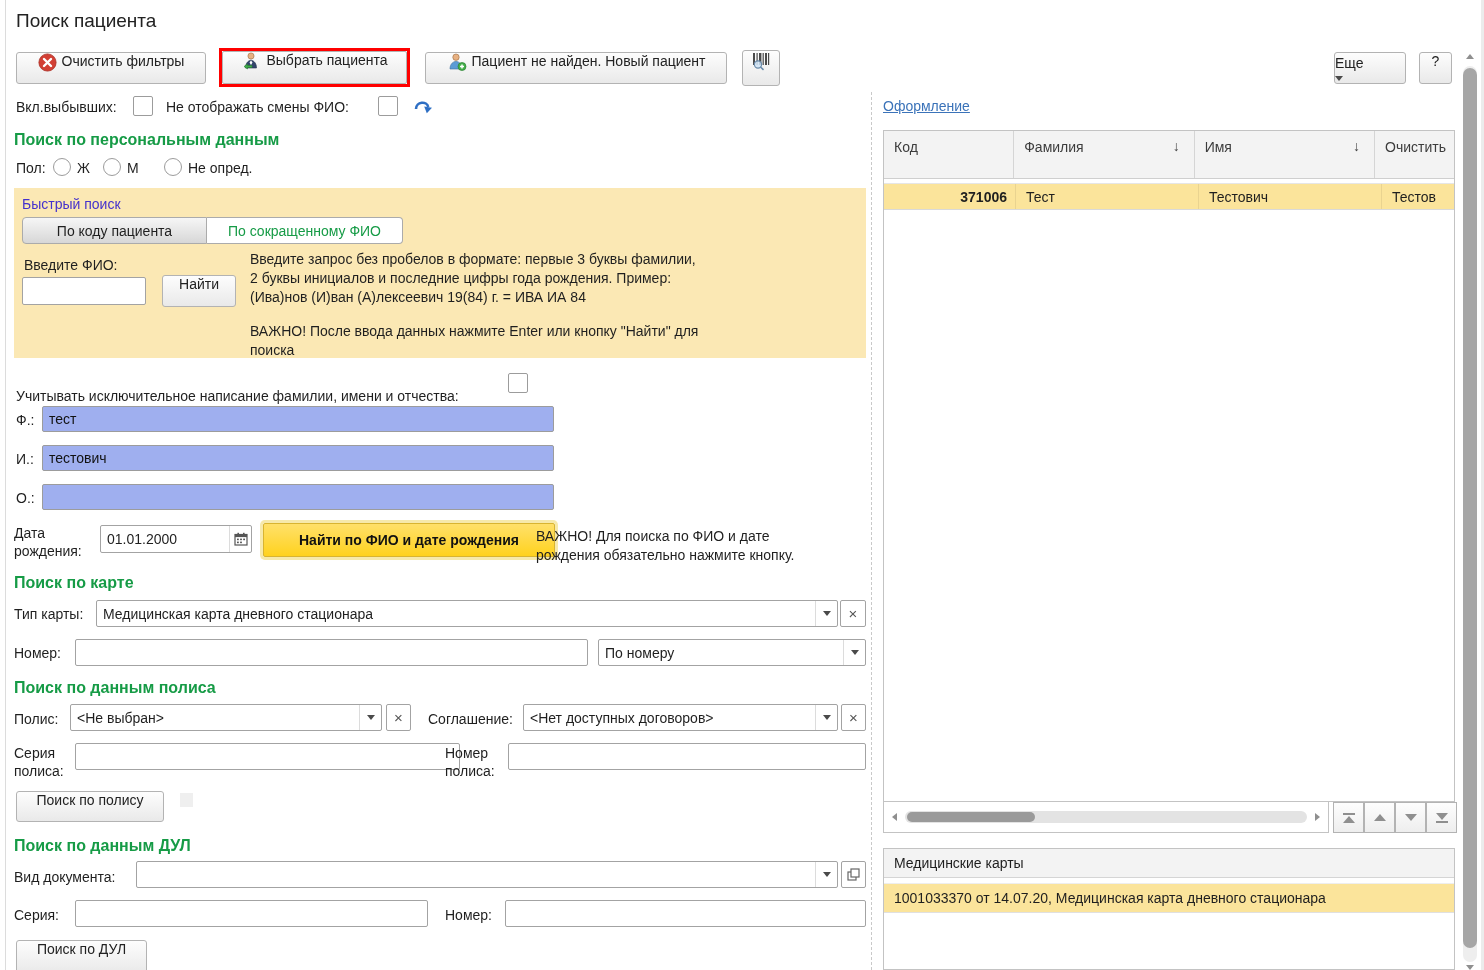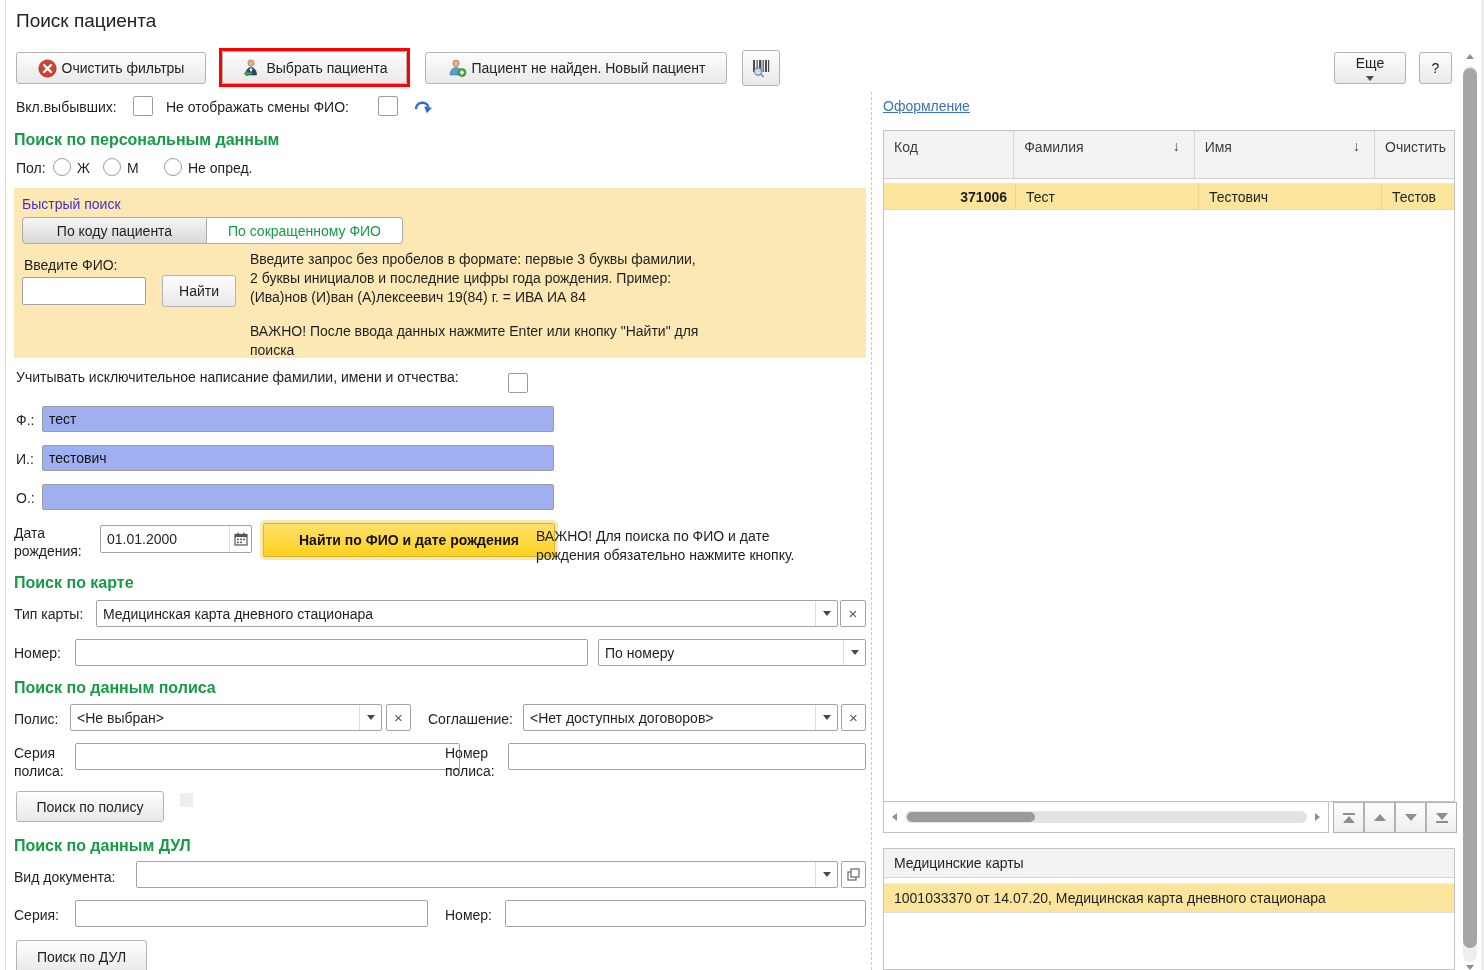--- a/index.html
+++ b/index.html
@@ -7,21 +7,21 @@
   #app {
     position:relative; width:1484px; height:970px; overflow:hidden;
     font-family:"Liberation Sans","DejaVu Sans",sans-serif; font-size:14px; color:#1f1f1f;
     background:#fff; border-right:3px solid #ececec;
   }
   .abs { position:absolute; }
   .lbl { white-space:nowrap; color:#1f1f1f; }
   .pre { white-space:pre-line; line-height:19px; }
   .hdr { font-size:16px; font-weight:bold; color:#169b46; white-space:nowrap; }
   .btn {
-    display:flex; align-items:center; justify-content:center; gap:5px;
+    display:flex; align-items:flex-start; justify-content:center; gap:5px;
     background:linear-gradient(#fdfdfd,#e9e9e9); border:1px solid #b3b3b3;
     border-radius:3px; color:#222; cursor:default; white-space:nowrap;
   }
   .inp { background:#fff; border:1px solid #a3a3a3; border-radius:2px; padding:0 6px;
          font-family:inherit; font-size:14px; color:#111; outline:none; }
   .inp.blue { background:#9fafef; border-color:#9c9c9c; }
   .combo { background:#fff; border:1px solid #a3a3a3; border-radius:2px; display:flex; align-items:center; }
   .combo .txt { flex:1; padding:0 6px; white-space:nowrap; overflow:hidden; }
   .combo .dd { width:22px; align-self:stretch; display:flex; align-items:center; justify-content:center; border-left:1px solid #dcdcdc; }
   .tri-d { width:0; height:0; border-left:4px solid transparent; border-right:4px solid transparent; border-top:5px solid #4a4a4a; }
@@ -147,21 +147,21 @@
   <input class="abs inp" style="left: 22px; top: 277px; width: 124px; height: 28px;">
   <div class="abs btn" style="left:162px;top:275px;width:74px;height:32px;">
     <span>Найти</span>
   </div>
   <div class="abs pre" style="left:250px;top:250px;width:580px;">Введите запрос без пробелов в формате: первые 3 буквы фамилии,
 2 буквы инициалов и последние цифры года рождения. Пример:
 (Ива)нов (И)ван (А)лексеевич 19(84) г. = ИВА ИА 84</div>
   <div class="abs pre" style="left:250px;top:322px;width:540px;">ВАЖНО! После ввода данных нажмите Enter или кнопку "Найти"  для
 поиска</div>
 
-  <div class="abs lbl" style="left:16px;top:369px;">Учитывать исключительное написание фамилии, имени и отчества:</div>
+  <div class="abs lbl" style="left:16px;top:388px;">Учитывать исключительное написание фамилии, имени и отчества:</div>
   <div class="abs cb" style="left:508px;top:373px;"></div>
 
   <div class="abs lbl" style="left:16px;top:412px;">Ф.:</div>
   <input class="abs inp blue" style="left: 42px; top: 406px; width: 512px; height: 26px;" value="тест">
   <div class="abs lbl" style="left:16px;top:451px;">И.:</div>
   <input class="abs inp blue" style="left: 42px; top: 445px; width: 512px; height: 26px;" value="тестович">
   <div class="abs lbl" style="left:16px;top:490px;">О.:</div>
   <input class="abs inp blue" style="left: 42px; top: 484px; width: 512px; height: 26px;">
 
   <div class="abs pre lbl" style="left:14px;top:524px;line-height:18px;white-space:pre-line;">Дата

